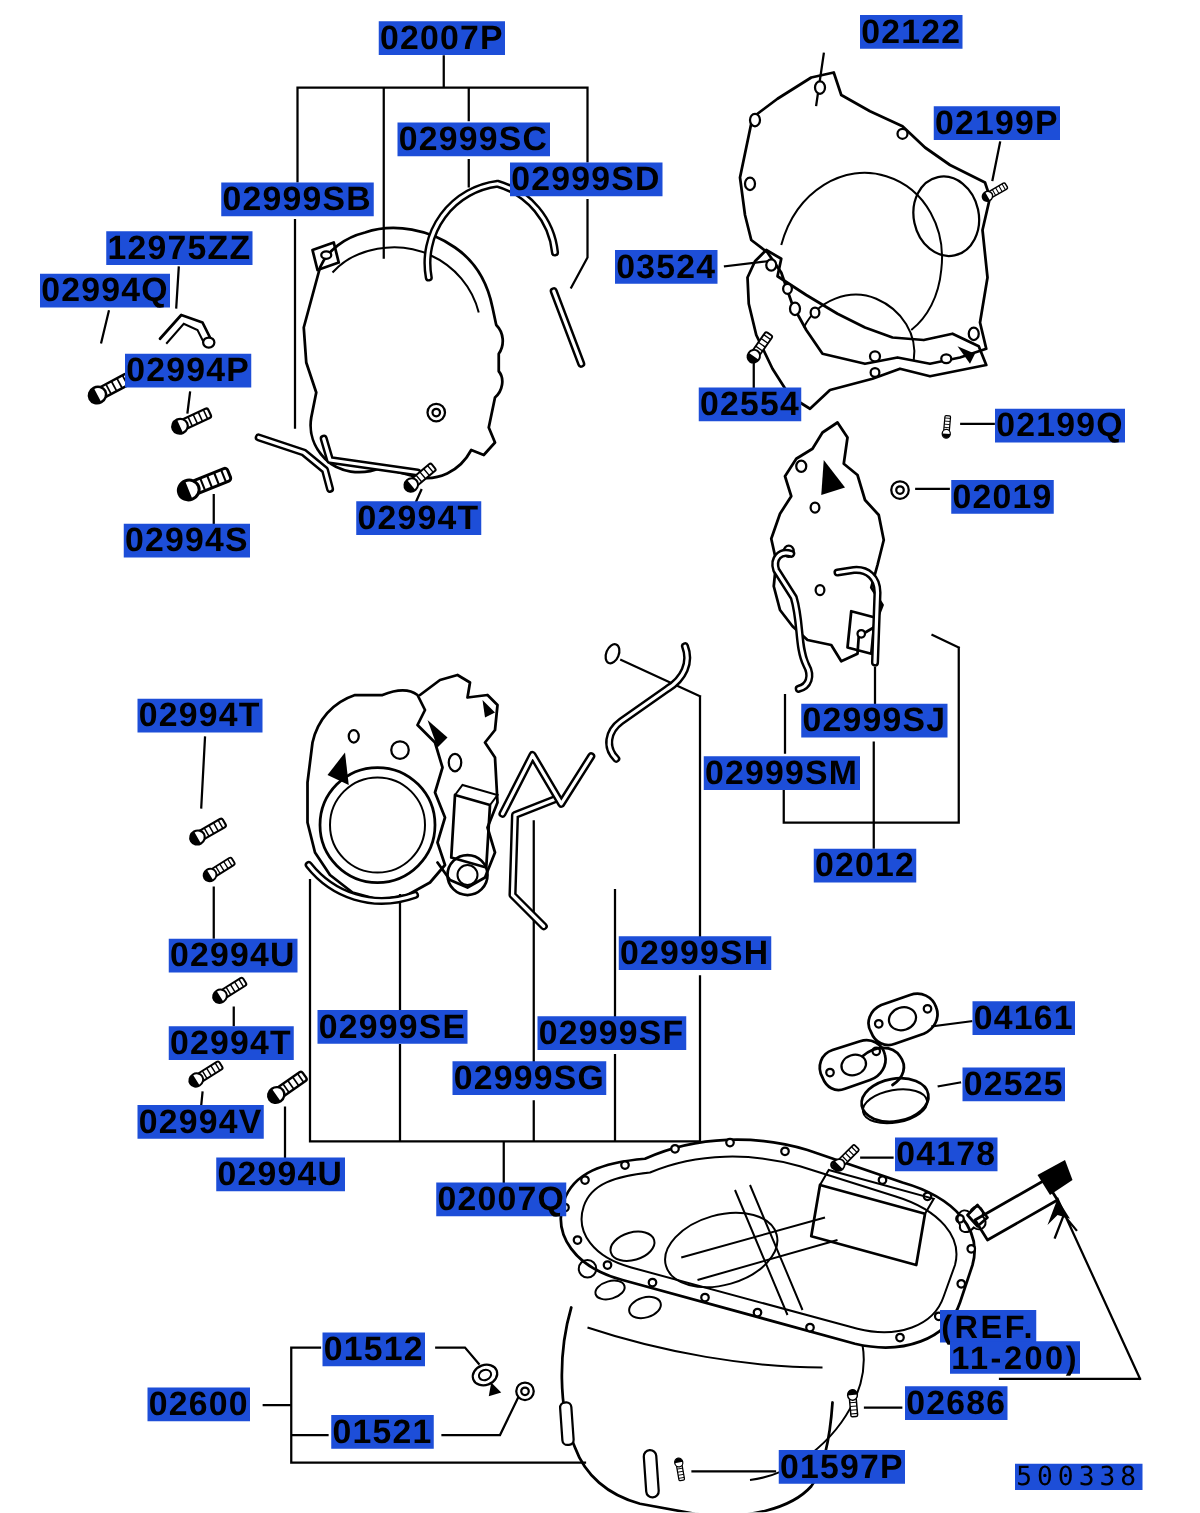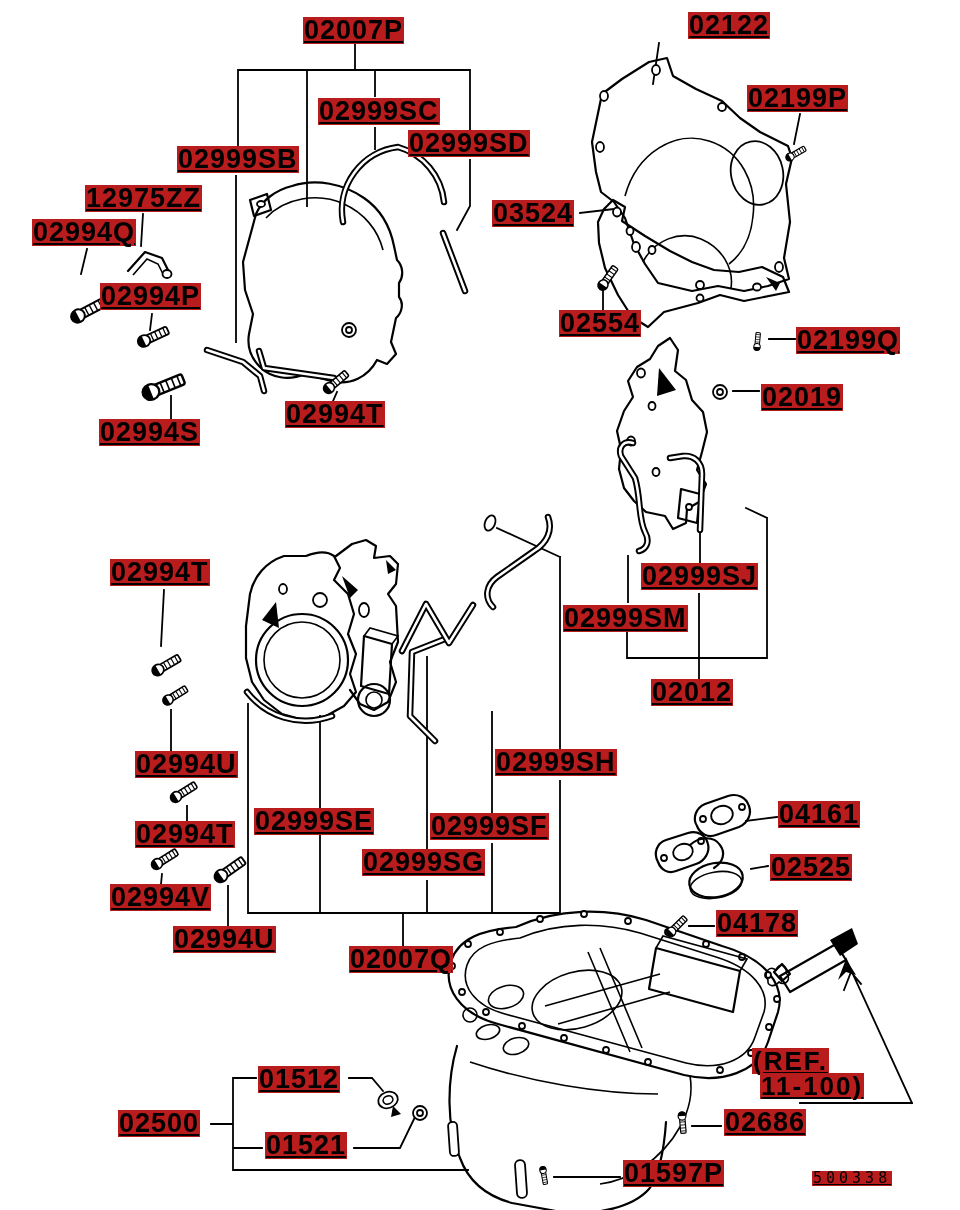--- a/index.html
+++ b/index.html
@@ -3,25 +3,25 @@
 <meta charset="utf-8">
 <style>
   html,body{margin:0;padding:0;background:#fff;}
   #stage{
     position:relative;width:960px;height:1210px;background:#ffffff;
     font-family:"Liberation Sans",sans-serif;overflow:hidden;
   }
   #art{position:absolute;left:0;top:0;}
   .plabel{
     position:absolute;font-weight:bold;font-size:27px;line-height:1;
-    letter-spacing:1px;color:#000;background:#b91c1c;white-space:nowrap;padding:0 1px;text-decoration:underline;
+    letter-spacing:1px;color:#000;background:#1d4ed8;white-space:nowrap;padding:0 1px;
   }
   .ref{font-size:26px;letter-spacing:2px;}
   .sheet{font-family:"DejaVu Sans Mono",monospace;font-weight:normal;
-    font-size:15px;letter-spacing:4px;}
+    font-size:21px;letter-spacing:4px;}
   svg .ln{stroke:#000;stroke-width:1.8;fill:none;stroke-linecap:square;}
   svg .ol{stroke:#000;stroke-width:2.2;fill:none;stroke-linejoin:round;stroke-linecap:round;}
   svg .thin{stroke:#000;stroke-width:1.6;fill:none;}
   svg .strip{stroke:#000;stroke-width:6.5;fill:none;stroke-linejoin:round;stroke-linecap:round;}
   svg .core{stroke:#fff;stroke-width:2.6;fill:none;stroke-linejoin:round;stroke-linecap:round;}
   svg .blk{fill:#000;stroke:none;}
   svg .hole{stroke:#000;stroke-width:1.8;fill:#fff;}
 </style>
 </head>
 <body>
@@ -275,22 +275,22 @@
   <div class="plabel" style="left:254px;top:808px">02999SE</div>
   <div class="plabel" style="left:430px;top:813px">02999SF</div>
   <div class="plabel" style="left:362px;top:849px">02999SG</div>
   <div class="plabel" style="left:495px;top:749px">02999SH</div>
   <div class="plabel" style="left:778px;top:801px">04161</div>
   <div class="plabel" style="left:770px;top:854px">02525</div>
   <div class="plabel" style="left:110px;top:884px">02994V</div>
   <div class="plabel" style="left:173px;top:926px">02994U</div>
   <div class="plabel" style="left:349px;top:946px">02007Q</div>
   <div class="plabel" style="left:258px;top:1066px">01512</div>
-  <div class="plabel" style="left:118px;top:1110px">02500</div>
+  <div class="plabel" style="left:118px;top:1110px">02600</div>
   <div class="plabel" style="left:265px;top:1132px">01521</div>
   <div class="plabel" style="left:716px;top:910px">04178</div>
   <div class="plabel ref" style="left:752px;top:1048px">(REF.</div>
-  <div class="plabel ref" style="left:760px;top:1073px">11-100)</div>
+  <div class="plabel ref" style="left:760px;top:1073px">11-200)</div>
   <div class="plabel" style="left:724px;top:1109px">02686</div>
   <div class="plabel" style="left:623px;top:1160px">01597P</div>
   <div class="plabel sheet" style="left:812px;top:1171px">500338</div>
 
 </div>
 
 </body></html>

